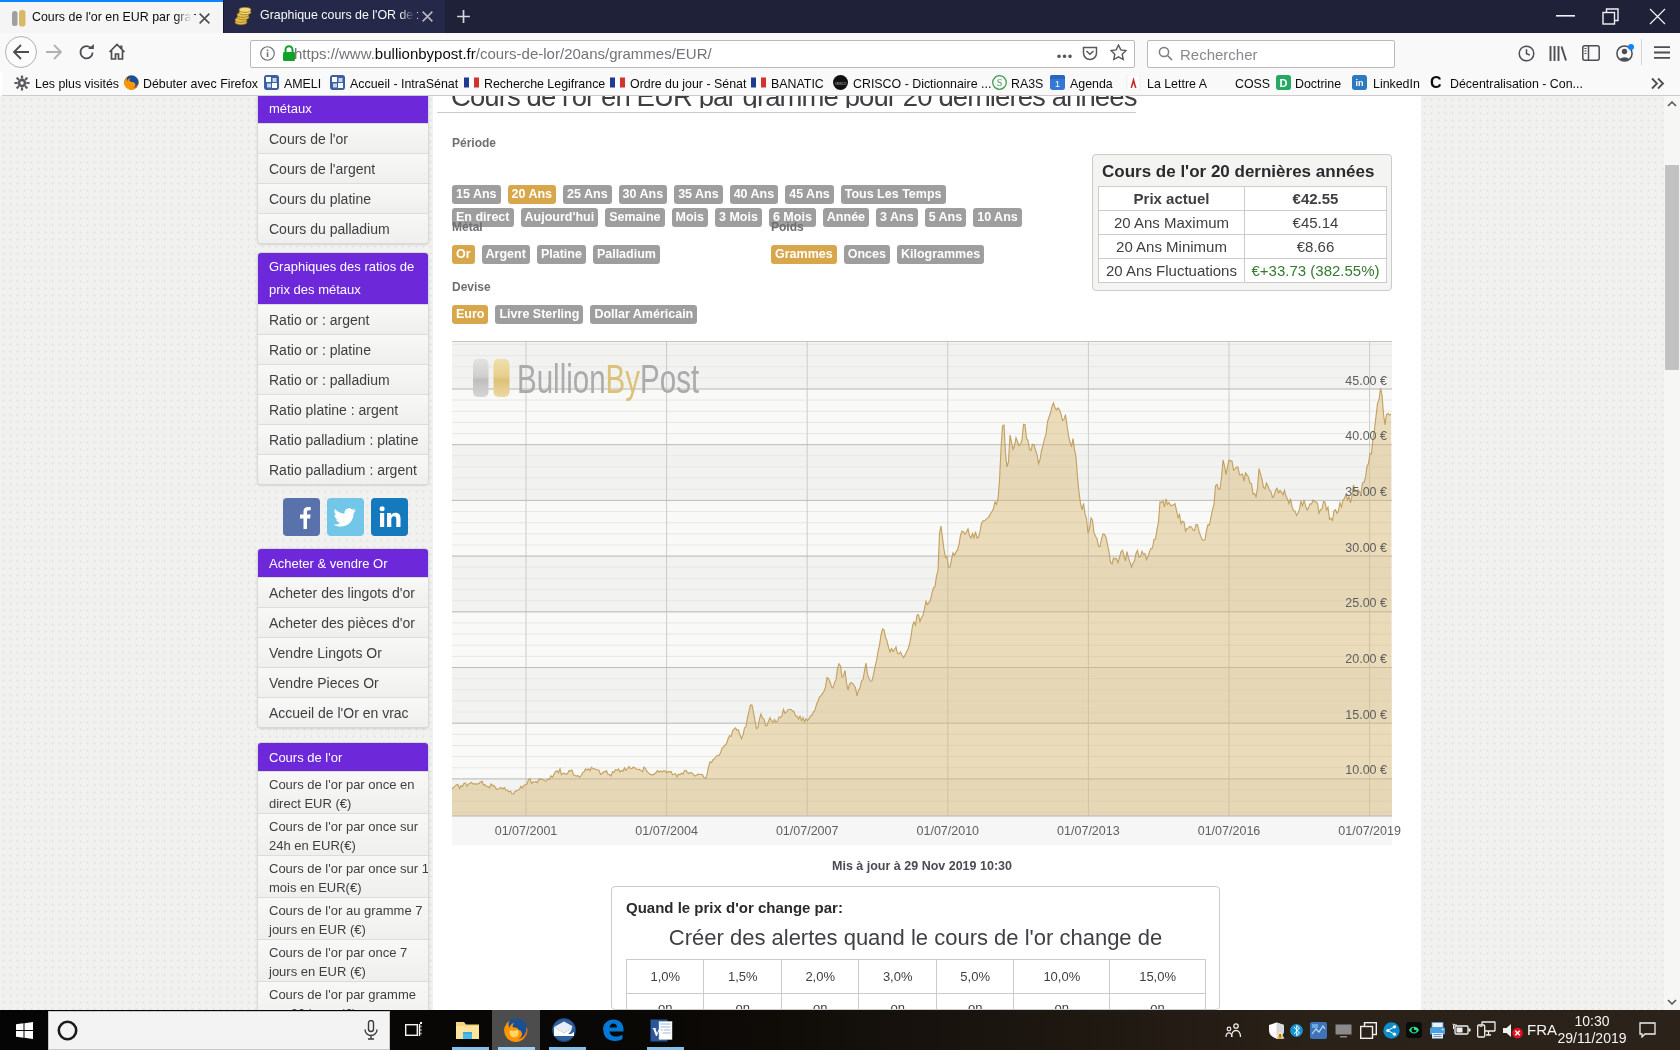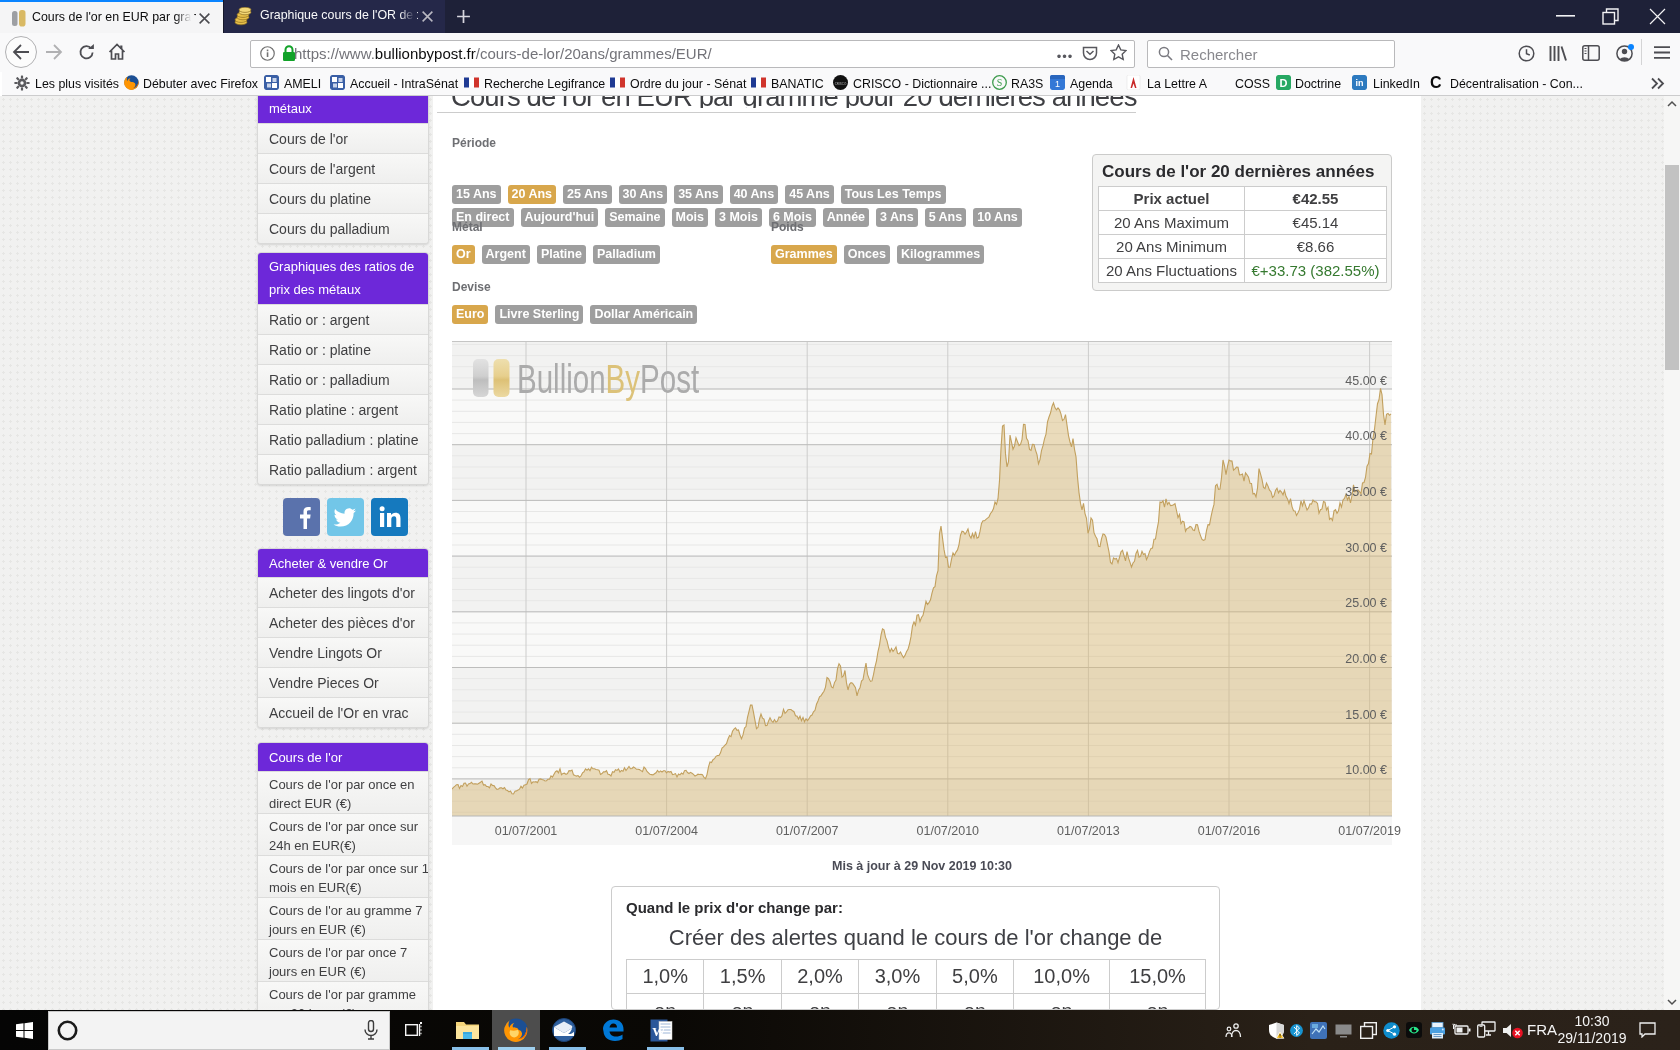--- a/index.html
+++ b/index.html
@@ -453,21 +453,21 @@
 <text x="1088.4" y="835" text-anchor="middle" font-family="Liberation Sans, sans-serif" font-size="12.5" fill="#606060">01/07/2013</text>
 <text x="1229.0" y="835" text-anchor="middle" font-family="Liberation Sans, sans-serif" font-size="12.5" fill="#606060">01/07/2016</text>
 <text x="1369.6" y="835" text-anchor="middle" font-family="Liberation Sans, sans-serif" font-size="12.5" fill="#606060">01/07/2019</text>
 </svg>
 
   <div class="abs" style="left:452px;top:763px;width:940px;text-align:center;font-size:12.5px;font-weight:bold;color:#4a4b55;">Mis à jour à 29 Nov 2019 10:30</div>
 
   <div class="abs" style="left:611px;top:790px;width:609px;height:124px;background:#fff;border:1px solid #ccc;border-radius:4px;overflow:hidden;">
     <div style="margin:12px 0 0 14px;font-size:15px;font-weight:bold;color:#2b2b2e;">Quand le prix d'or change par:</div>
     <div style="text-align:center;margin-top:9px;font-size:22px;color:#3f4045;">Créer des alertes quand le cours de l'or change de</div>
-    <table style="margin:8px 0 0 14px;border-collapse:collapse;width:580px;font-size:20px;color:#3f3f41;">
+    <table style="margin:8px 0 0 14px;border-collapse:collapse;width:580px;font-size:13px;color:#3f3f41;">
       <tbody>
             <tr>
         <td style="border:1px solid #ccc;height:34px;text-align:center;">1,0%</td>
         <td style="border:1px solid #ccc;text-align:center;">1,5%</td>
         <td style="border:1px solid #ccc;text-align:center;">2,0%</td>
         <td style="border:1px solid #ccc;text-align:center;">3,0%</td>
         <td style="border:1px solid #ccc;text-align:center;">5,0%</td>
         <td style="border:1px solid #ccc;text-align:center;">10,0%</td>
         <td style="border:1px solid #ccc;text-align:center;">15,0%</td>
       </tr>

